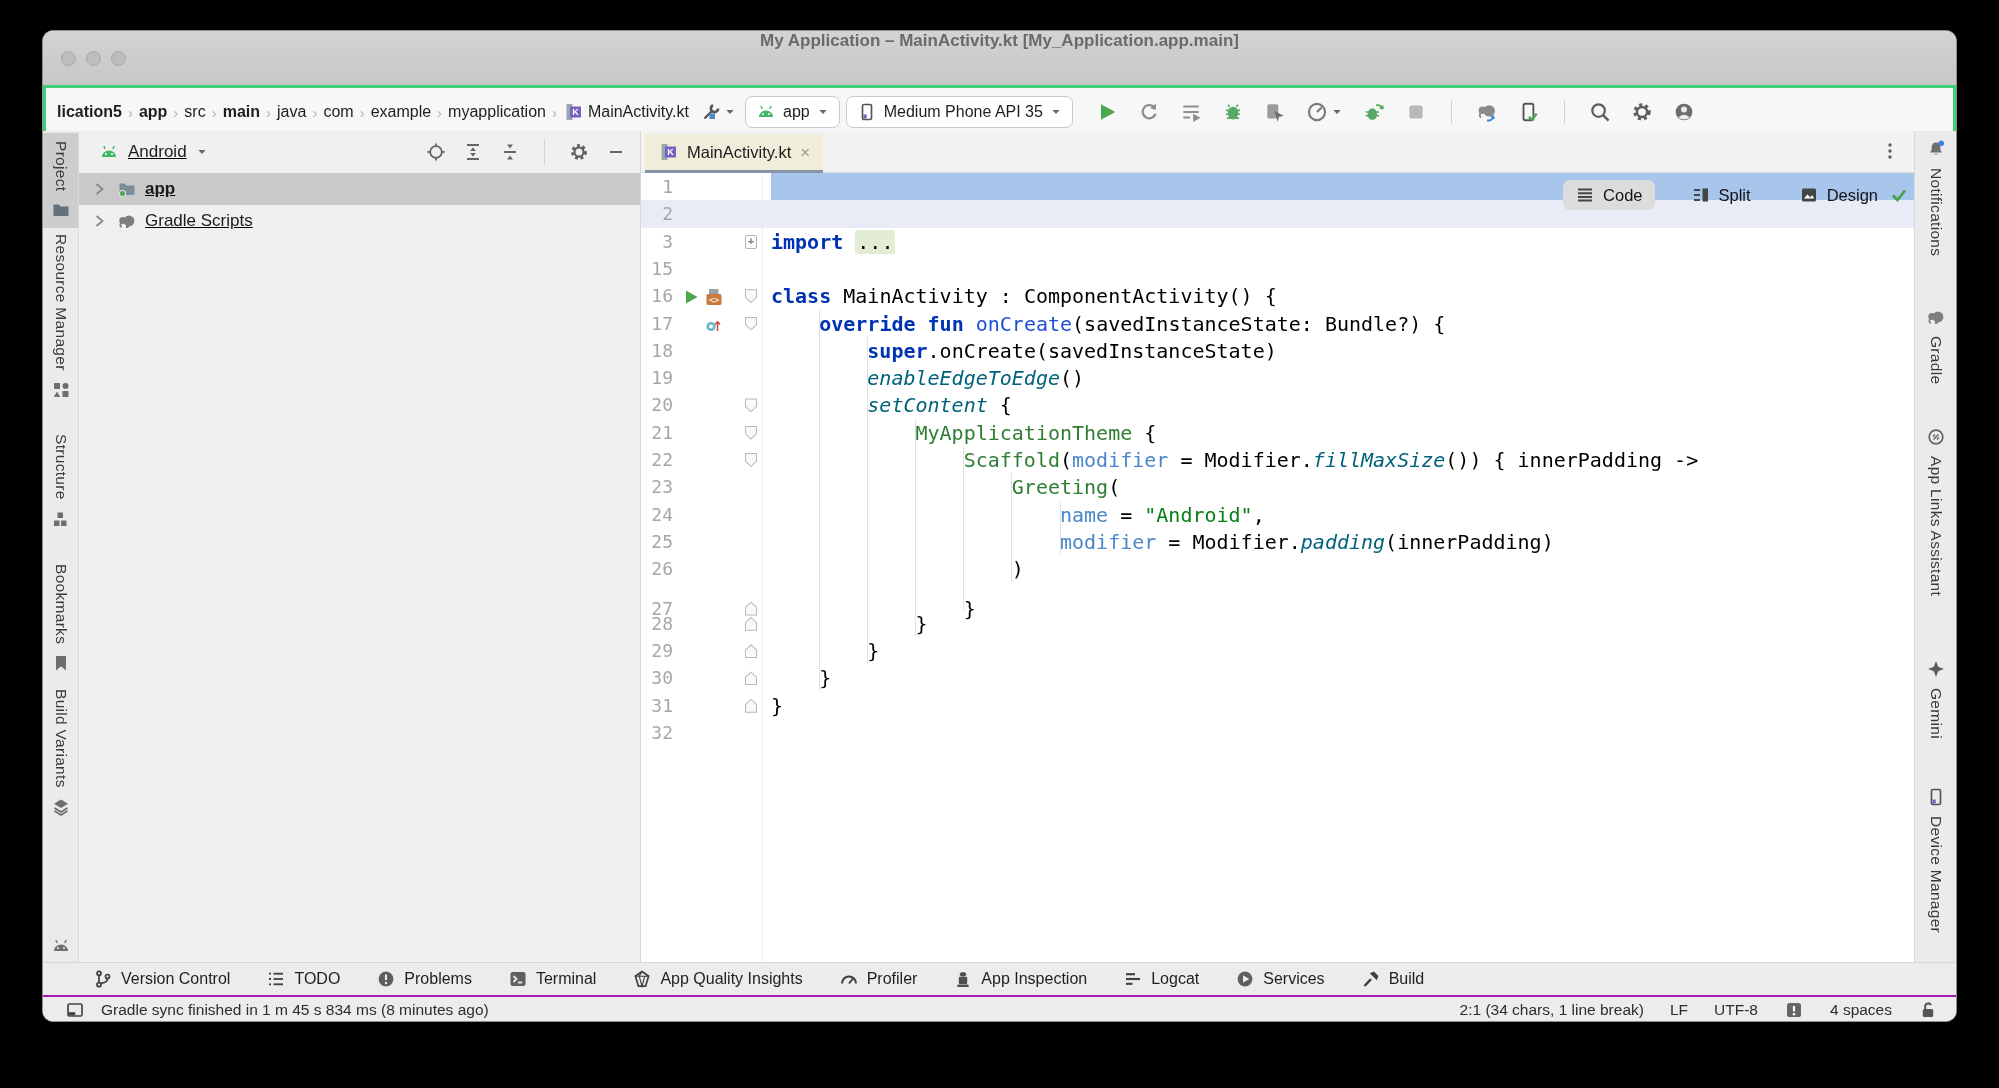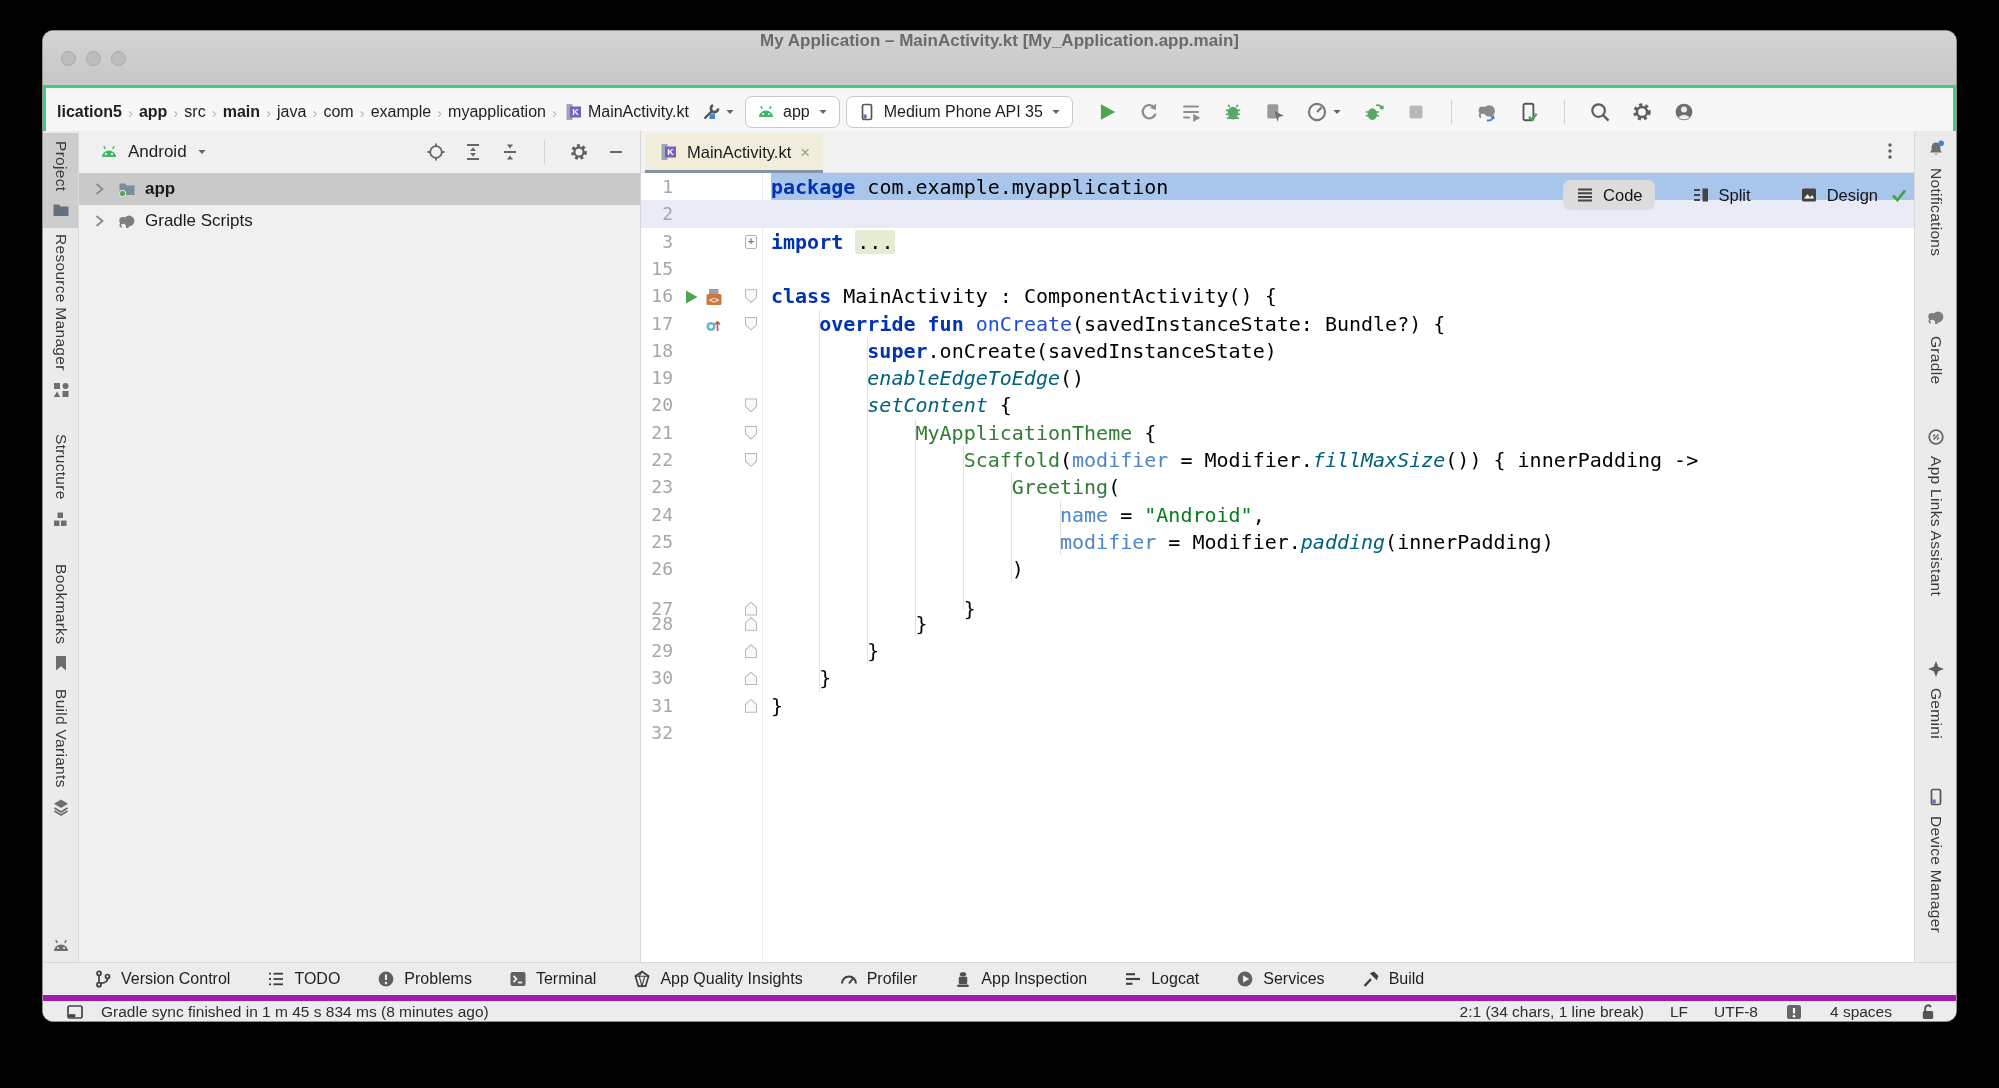--- a/index.html
+++ b/index.html
@@ -26,21 +26,21 @@
   .icn.lg{width:22px;height:22px;}
   
   .main{position:absolute;left:0;top:100px;width:100%;height:831px;background:#F0F0F0;}
   .lstrip{position:absolute;left:0;top:0;width:36px;height:100%;background:#EBEBEB;border-right:1px solid #DADADA;box-sizing:border-box;}
   .rstrip{position:absolute;right:0;top:0;width:42px;height:100%;background:#EBEBEB;border-left:1px solid #DADADA;box-sizing:border-box;}
   .stripe-item{position:absolute;left:0;width:100%;display:flex;flex-direction:column;align-items:center;gap:9px;padding:8px 0;box-sizing:border-box;}
   .stripe-item.sel{background:#CDCDCD;}
   .vt{writing-mode:vertical-rl;font-size:15.5px;color:#3a3a3a;letter-spacing:.3px;}
   .stripe-bottom{position:absolute;bottom:6px;left:0;width:100%;display:flex;justify-content:center;}
   
-  .ppanel{position:absolute;left:36px;top:0;width:562px;height:100%;background:#F0F0F0;border-right:1px solid #D6D6D6;box-sizing:border-box;}
+  .ppanel{position:absolute;left:36px;top:0;width:562px;height:100%;background:#F0F0F0;border-right:1px solid #D6D6D6;box-sizing:border-box;text-decoration:underline;}
   .phead{height:42px;display:flex;align-items:center;padding:0 14px 0 20px;gap:9px;}
   .phead .title{font-size:17px;color:#1e1e1e;}
   .phead .spacer{flex:1;}
   .phead .hic{display:flex;align-items:center;gap:17px;}
   .tree-row{height:32px;display:flex;align-items:center;gap:8px;padding-left:10px;font-size:17px;color:#1a1a1a;}
   .tree-row.sel{background:#C9C9C9;}
   .tree-row .lbl.b{font-weight:bold;}
   
   .editor{position:absolute;left:598px;top:0;width:1275px;height:100%;background:#fff;}
   .tabbar{position:absolute;left:0;top:0;width:100%;height:42px;background:#F2F2F2;border-bottom:1px solid #DFDFDF;box-sizing:border-box;}
@@ -70,21 +70,21 @@
   .gic{position:absolute;top:5px;display:flex;gap:3px;}
   .fm{position:absolute;left:104px;top:7px;width:12px;height:14px;box-sizing:border-box;}
   .fm-plus{border:1px solid #B2B2B2;background:#FDFDFD;border-radius:2px;color:#777;font:bold 11px/11px "Liberation Sans",sans-serif;text-align:center;}
   .fm-open{background:#B8B8B8;clip-path:polygon(0 0,100% 0,100% 60%,50% 100%,0 60%);}
   .fm-open i{position:absolute;left:1px;right:1px;top:1px;bottom:1px;background:#FAFAFA;clip-path:polygon(0 0,100% 0,100% 58%,50% 97%,0 58%);}
   .fm-close{background:#B8B8B8;clip-path:polygon(50% 0,100% 40%,100% 100%,0 100%,0 40%);}
   .fm-close i{position:absolute;left:1px;right:1px;top:1px;bottom:1px;background:#FAFAFA;clip-path:polygon(50% 3%,100% 42%,100% 100%,0 100%,0 42%);}
   
   .bottombar{position:absolute;left:0;top:931px;width:100%;height:33px;background:#ECECEC;border-top:1px solid #D8D8D8;box-sizing:border-box;display:flex;align-items:center;padding-left:50px;gap:36px;}
   .bb-item{display:flex;align-items:center;gap:8px;font-size:16px;color:#1f1f1f;white-space:nowrap;}
-  .statusbar{position:absolute;left:0;top:964px;width:100%;height:28px;background:#ECECEC;border-top:6px solid #a21caf;box-sizing:border-box;display:flex;align-items:center;padding:0 18px 0 22px;font-size:15.5px;color:#2d2d2d;}
+  .statusbar{position:absolute;left:0;top:964px;width:100%;height:28px;background:#ECECEC;border-top:2px solid #a21caf;box-sizing:border-box;display:flex;align-items:center;padding:0 18px 0 22px;font-size:15.5px;color:#2d2d2d;}
   .sb-msg{margin-left:16px;}
   .sb-right{margin-left:auto;display:flex;align-items:center;gap:26px;}
   .sb-seg{white-space:nowrap;}
 </style>
 </head>
 <body>
 
 <div class="window">
 
   <div class="titlebar">
@@ -538,21 +538,20 @@
           </div>
         <span class="echeck icn">
             <svg viewBox="0 0 20 20">
               <path d="M4 10.5 L8.5 15 L16 5.5" fill="none" stroke="#43A047" stroke-width="2.7"></path>
             </svg>
           </span>
         <div class="gutter-sep"></div>
       <div class="bglayer sel-line" style="top: 0px;"></div>
           <div class="code-row" style="top: 0px;">
             <span class="ln">1</span>
-            <pre class="code-text"><span class="tk-kw">package</span><span> com.example.myapplication</span></pre>
           </div>
           <div class="bglayer caret-line" style="top: 27.3px;"></div>
           <div class="code-row" style="top: 27.3px;">
             <span class="ln">2</span>
             <pre class="code-text"></pre>
           </div>
           <div class="code-row" style="top: 54.6px;">
             <span class="ln">3</span>
             <span class="fm fm-plus">+</span>
             <pre class="code-text"><span class="tk-kw">import</span><span> </span><span class="tk-chip">...</span></pre>

